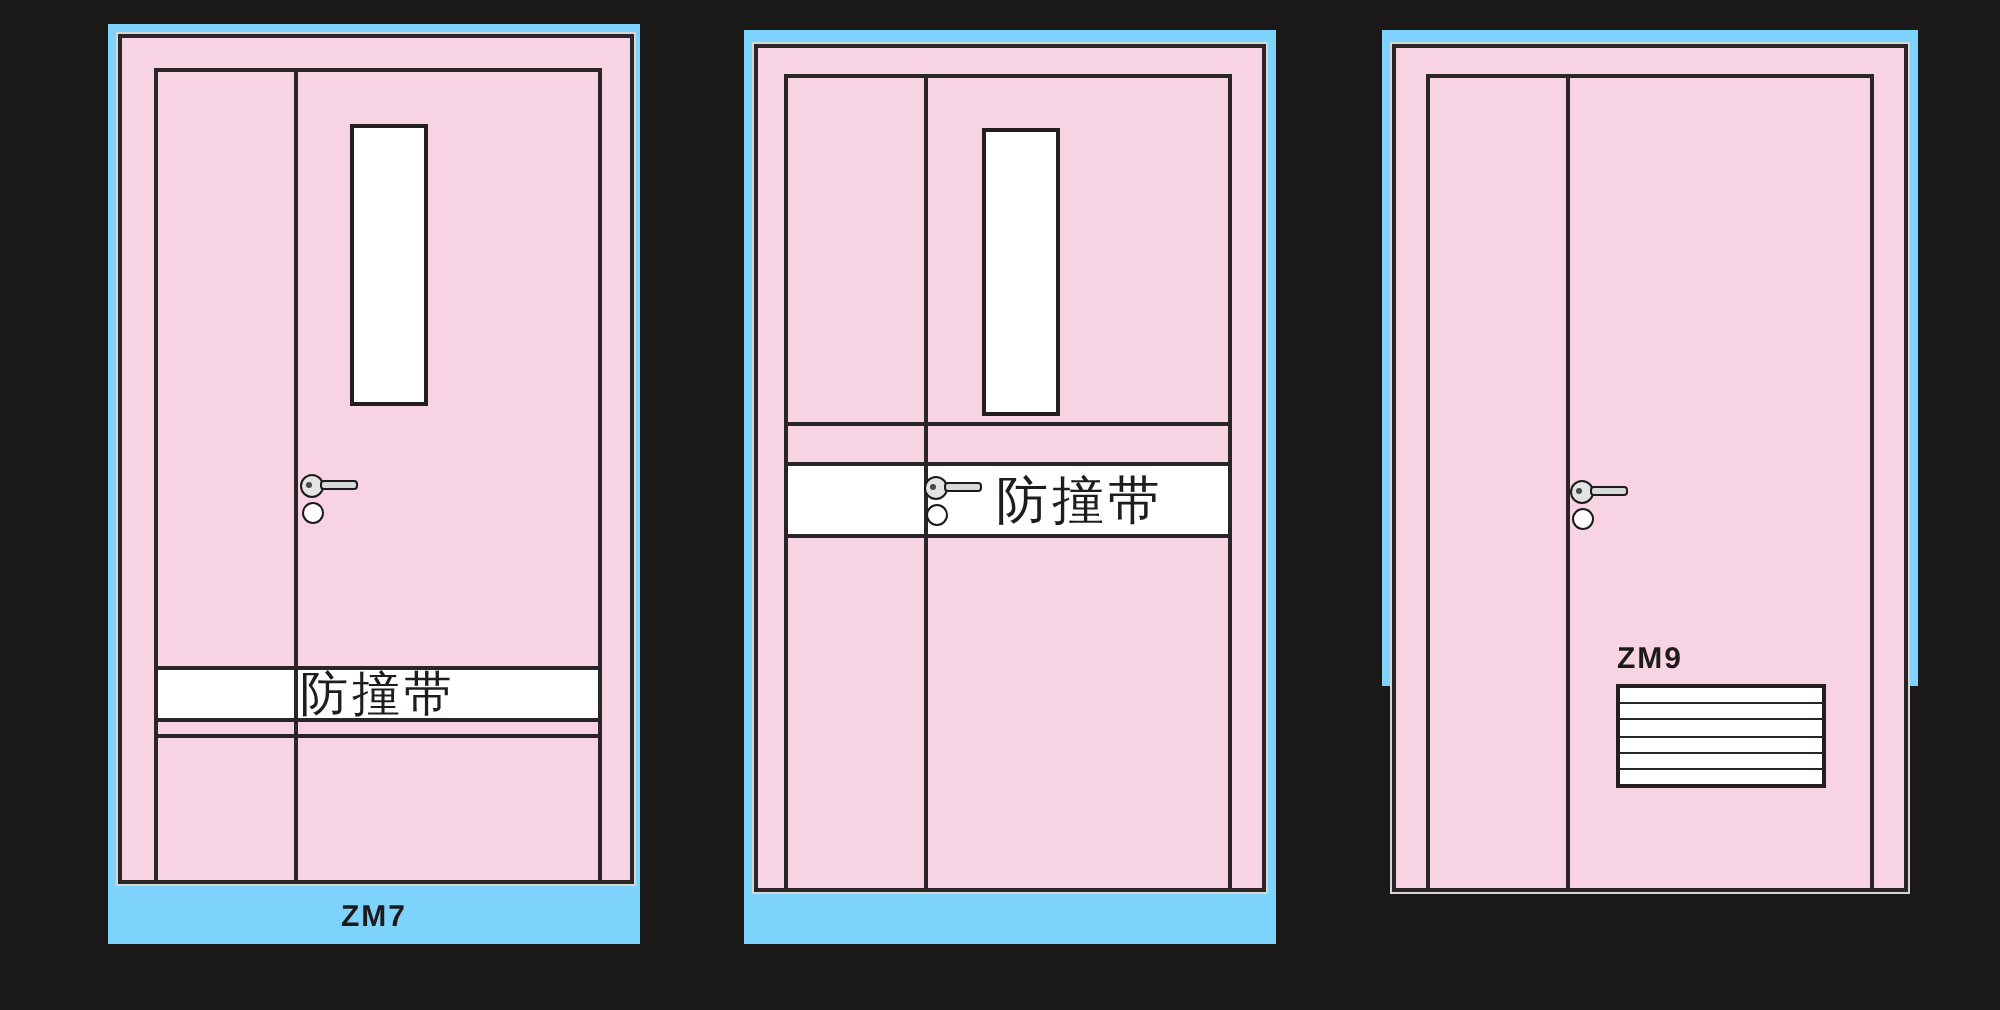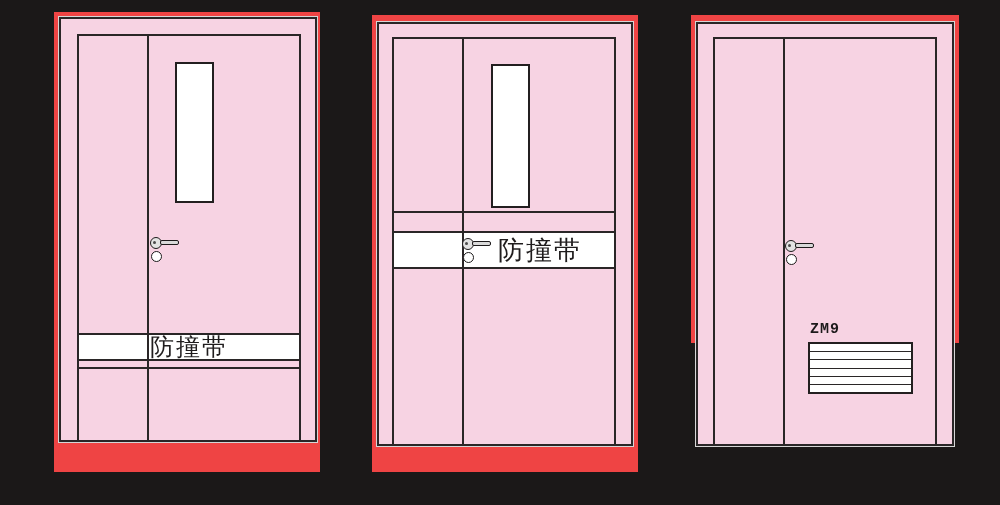--- a/index.html
+++ b/index.html
@@ -7,25 +7,25 @@
     width:1000px;height:505px;
     background:#1b1818;
     position:relative;
     overflow:hidden;
     font-family:"Liberation Sans", sans-serif;
   }
   *{box-sizing:border-box;}
 
   .card{
     position:absolute;
-    background:#ef4444;
+    background:#7dd3fc;
   }
   #card1{left:54px;top:12px;width:266px;height:460px;}
   #card2{left:372px;top:15px;width:266px;height:457px;}
-  #card3{left:691px;top:15px;width:268px;height:328px;font-family:Liberation Mono, monospace;}
+  #card3{left:691px;top:15px;width:268px;height:328px;}
 
   .door{
     position:absolute;
     background:#f7d3e3;
     border:2px solid #2a2627;
     box-shadow:0 0 0 1px #d6d6d6;
   }
   #card1 .door{left:5px;top:5px;width:258px;height:425px;}
   #card2 .door{left:5px;top:7px;width:256px;height:424px;}
   #card3 .door{left:5px;top:7px;width:258px;height:424px;}
@@ -144,20 +144,21 @@
       <div class="rail"></div>
       <div class="divider"></div>
       <div class="window"></div>
       <div class="handle">
         <div class="lever"></div>
         <div class="lever-bar"></div>
         <div class="cyl"></div>
       </div>
     </div>
   </div>
+  <div class="card-label">ZM7</div>
 </div>
 
 <div class="card" id="card2">
   <div class="door">
     <div class="leafbox">
       <div class="rail"></div>
       <div class="band">
         <span class="band-text">防撞带</span>
       </div>
       <div class="divider"></div>

